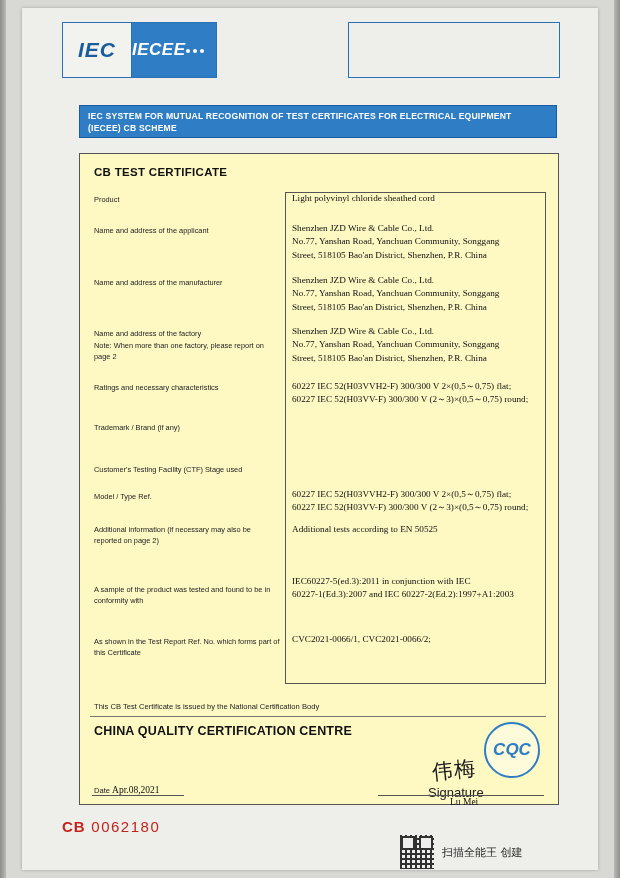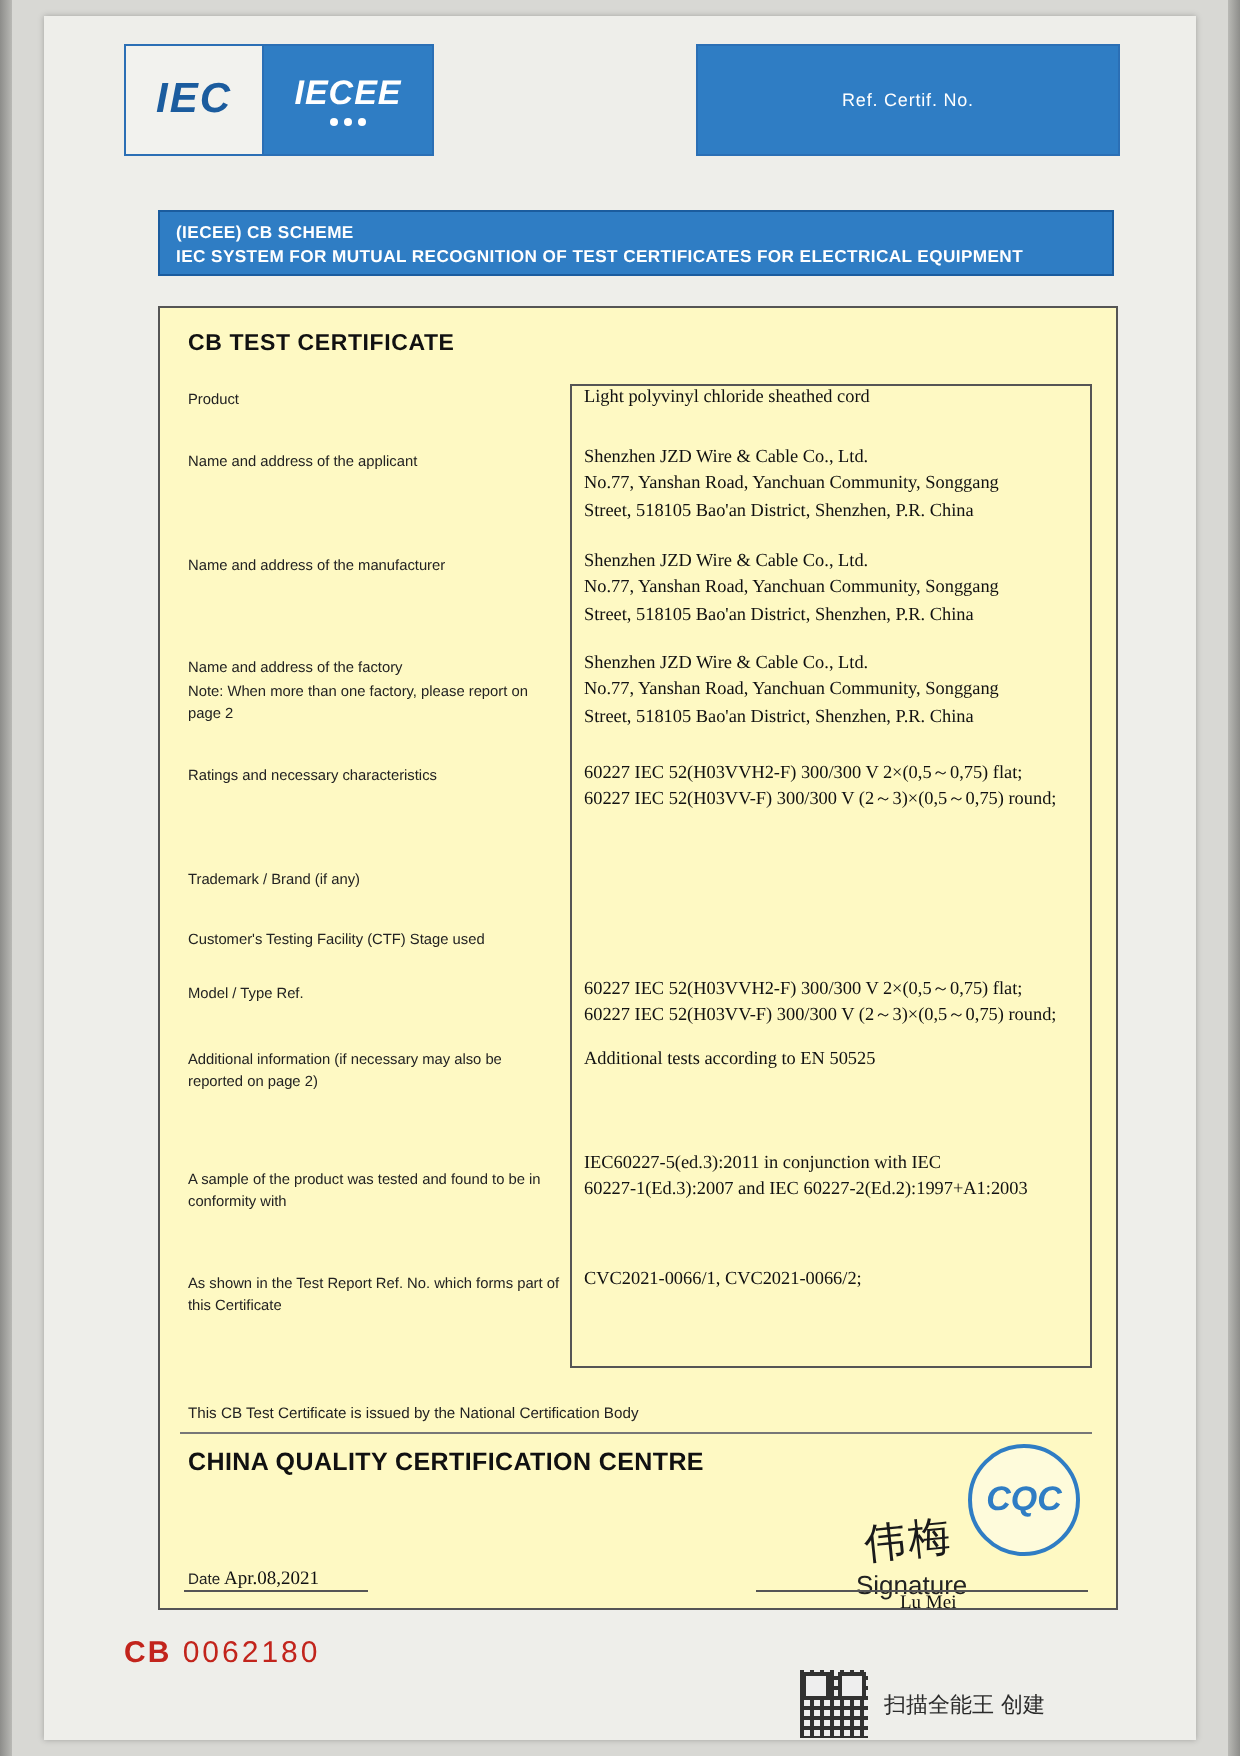--- a/index.html
+++ b/index.html
@@ -50,23 +50,23 @@
     font-size: 21px;
     color: #1b5c9e;
     letter-spacing: 1px;
   }
   .iecee-box {
     width: 84px;
     border: 1px solid #2b6fb5;
     border-left: none;
     background: #2f7dc4;
     display: flex;
-    flex-direction: column;
-    align-items: center;
-    justify-content: center;
+    flex-direction: row;
+    align-items: center;
+    justify-content: flex-start;
   }
   .iecee-logo {
     font-family: "Liberation Sans", sans-serif;
     font-weight: bold;
     font-style: italic;
     font-size: 17px;
     color: #ffffff;
     letter-spacing: 0.5px;
   }
   .iecee-dots {
@@ -360,41 +360,40 @@
       <div class="iecee-box">
         <span class="iecee-logo">IECEE</span>
         <span class="iecee-dots">
             <i></i>
             <i></i>
             <i></i>
           </span>
       </div>
       <div class="hdr-spacer"></div>
       <div class="ref-box">
-        <div class="ref-label">Ref. Certif. No.</div>
       </div>
     </div>
 
     <div class="banner">
+      <div>IEC SYSTEM FOR MUTUAL RECOGNITION OF TEST CERTIFICATES FOR ELECTRICAL EQUIPMENT</div>
       <div>(IECEE) CB SCHEME</div>
-      <div>IEC SYSTEM FOR MUTUAL RECOGNITION OF TEST CERTIFICATES FOR ELECTRICAL EQUIPMENT</div>
     </div>
 
     <div class="frame">
       <div class="cert-title">CB TEST CERTIFICATE</div>
       <div class="value-box"></div>
 
       <div class="labels">
         <div class="lab" style="top:0px">Product</div>
         <div class="lab" style="top:31px">Name and address of the applicant</div>
         <div class="lab" style="top:83px">Name and address of the manufacturer</div>
         <div class="lab" style="top:134px">Name and address of the factory</div>
         <div class="lab note" style="top:146px">Note: When more than one factory, please report on page 2</div>
         <div class="lab" style="top:188px">Ratings and necessary characteristics</div>
-        <div class="lab" style="top:240px">Trademark / Brand (if any)</div>
+        <div class="lab" style="top:228px">Trademark / Brand (if any)</div>
         <div class="lab" style="top:270px">Customer's Testing Facility (CTF) Stage used</div>
         <div class="lab" style="top:297px">Model / Type Ref.</div>
         <div class="lab" style="top:330px">Additional information (if necessary may also be reported on page 2)</div>
         <div class="lab" style="top:390px">A sample of the product was tested and found to be in conformity with</div>
         <div class="lab" style="top:442px">As shown in the Test Report Ref. No. which forms part of this Certificate</div>
       </div>
 
       <div class="vals">
         <div class="val" style="top:-2px;white-space:pre-line">Light polyvinyl chloride sheathed cord</div>
         <div class="val" style="top:28px;white-space:pre-line">Shenzhen JZD Wire &amp; Cable Co., Ltd.

